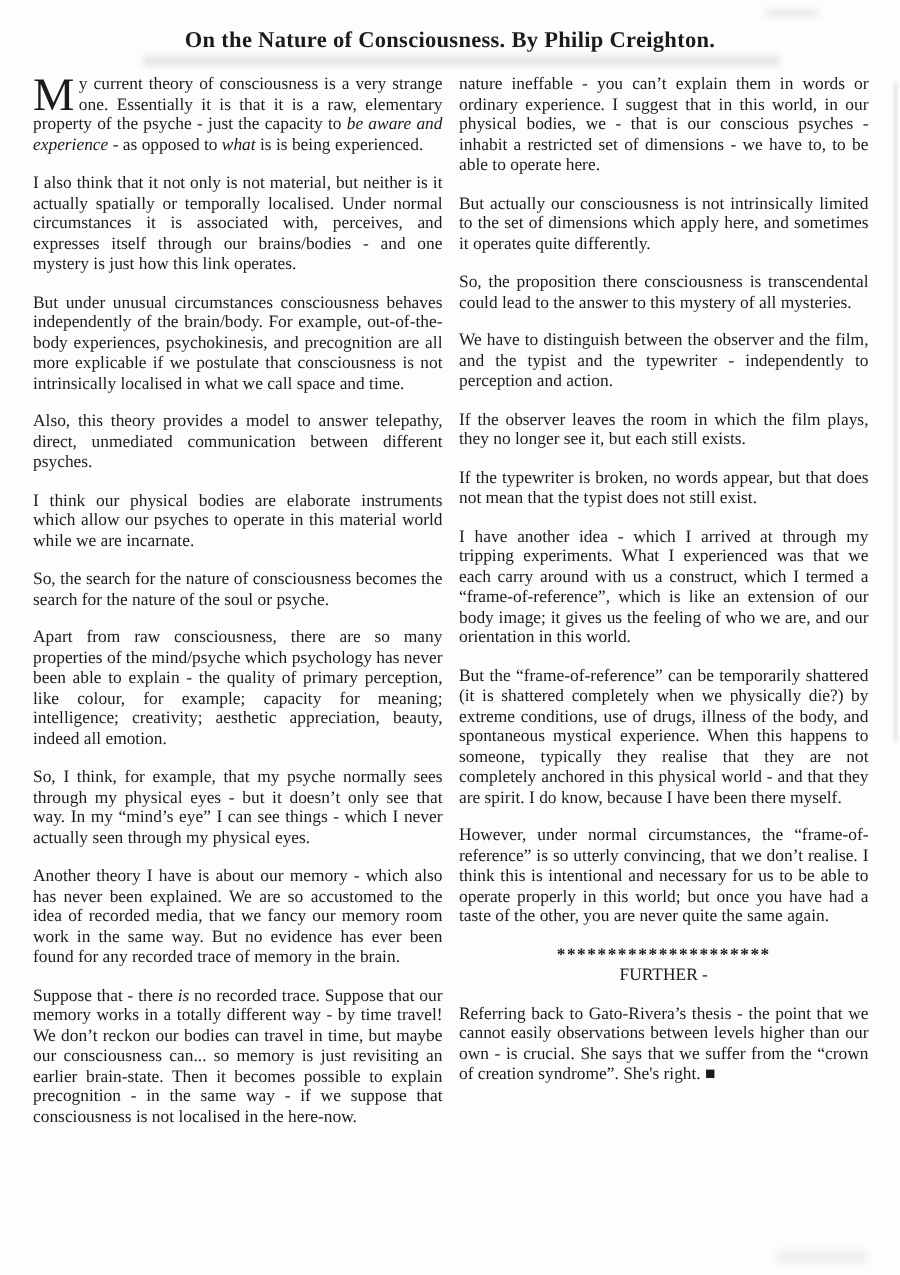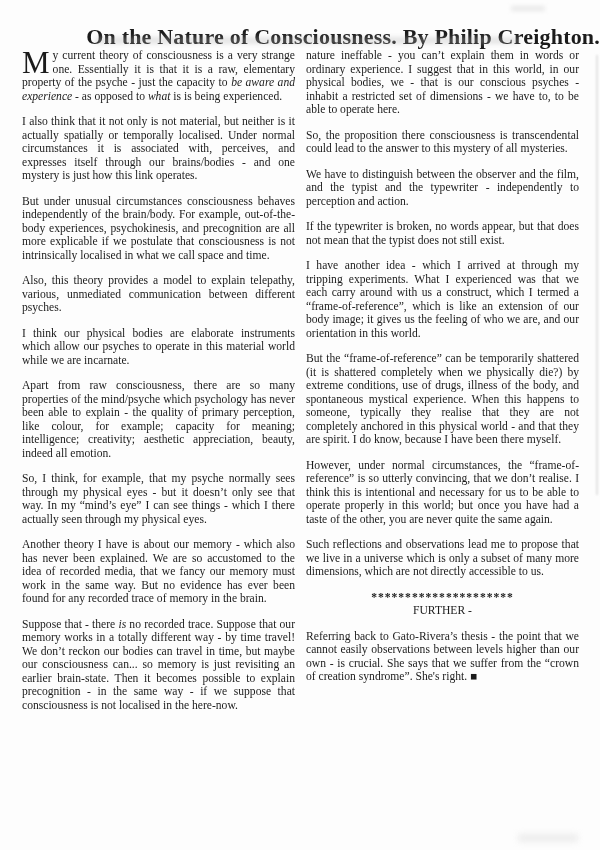--- a/index.html
+++ b/index.html
@@ -4,21 +4,21 @@
 <style>
   html,body { margin:0; padding:0; }
   body { background:#ffffff; }
   .page {
     position:relative; width:600px; height:850px; margin:0 auto;
     background:#fdfdfd; overflow:hidden;
     font-family:"Liberation Serif", serif; color:#1b1b1b;
   }
   .title {
     position:absolute; top:9px; left:0; right:0;
-    text-align:right; font-size:22px; font-weight:bold; letter-spacing:0.2px;
+    text-align:center; font-size:15px; font-weight:bold; letter-spacing:0.2px;
   }
   
   .ghost-band { position:absolute; top:37px; left:95px; width:425px; height:7px;
     background:#b5b5b5; opacity:0.32; filter:blur(2px); border-radius:3px; }
   .edge-line { position:absolute; top:55px; right:2px; width:2px; height:440px;
     background:#c9c9c9; opacity:0.5; filter:blur(1px); }
   .corner-smudge { position:absolute; top:6px; right:55px; width:34px; height:5px;
     background:#d5d5d5; opacity:0.5; filter:blur(2px); }
   .bottom-smudge { position:absolute; bottom:8px; right:22px; width:60px; height:8px;
     background:#e2e2e2; opacity:0.6; filter:blur(3px); }
@@ -48,33 +48,35 @@
 
   <div class="ghost-band"></div>
   <div class="edge-line"></div>
   <div class="corner-smudge"></div>
   <div class="bottom-smudge"></div>
 
   <div class="col" id="col-left">
       <p class="para"><span class="dropcap">M</span>y current theory of consciousness is a very strange one.  Essentially it is that it is a raw, elementary property of the psyche - just the capacity to <i>be aware and experience</i> - as opposed to <i>what</i> is is being experienced.</p>
       <p class="para">I also think that it not only is not material, but neither is it actually spatially or temporally localised.  Under normal circumstances it is associated with, perceives, and expresses itself through our brains/bodies - and one mystery is just how this link operates.</p>
       <p class="para">But under unusual circumstances consciousness behaves independently of the brain/body.  For example, out-of-the-body experiences, psychokinesis, and precognition are all more explicable if we postulate that consciousness is not intrinsically localised in what we call space and time.</p>
-      <p class="para">Also, this theory provides a model to explain telepathy, various, unmediated communication between different psyches.</p>
+      <p class="para">Also, this theory provides a model to answer telepathy, direct, unmediated communication between different psyches.</p>
       <p class="para">I think our physical bodies are elaborate instruments which allow our psyches to operate in this material world while we are incarnate.</p>
+      <p class="para">So, the search for the nature of consciousness becomes the search for the nature of the soul or psyche.</p>
       <p class="para">Apart from raw consciousness, there are so many properties of the mind/psyche which psychology has never been able to explain - the quality of primary perception, like colour, for example; capacity for meaning; intelligence; creativity; aesthetic appreciation, beauty, indeed all emotion.</p>
-      <p class="para">So, I think, for example, that my psyche normally sees through my physical eyes - but it doesn’t only see that way.  In my “mind’s eye” I can see things - which I there actually seen through my physical eyes.</p>
-      <p class="para">Another theory I have is about our memory - which also has never been explained.  We are so accustomed to the idea of recorded media, that we fancy our memory must work in the same way.  But no evidence has ever been found for any recorded trace of memory in the brain.</p>
+      <p class="para">So, I think, for example, that my psyche normally sees through my physical eyes - but it doesn’t only see that way.  In my “mind’s eye” I can see things - which I never actually seen through my physical eyes.</p>
+      <p class="para">Another theory I have is about our memory - which also has never been explained.  We are so accustomed to the idea of recorded media, that we fancy our memory room work in the same way.  But no evidence has ever been found for any recorded trace of memory in the brain.</p>
       <p class="para">Suppose that - there <i>is</i> no recorded trace.  Suppose that our memory works in a totally different way - by time travel!  We don’t reckon our bodies can travel in time, but maybe our consciousness can... so memory is just revisiting an earlier brain-state. Then it becomes possible to explain precognition - in the same way - if we suppose that consciousness is not localised in the here-now.</p>
     </div>
   <div class="col" id="col-right">
       <p class="para">nature ineffable - you can’t explain them in words or ordinary experience.  I suggest that in this world, in our physical bodies, we - that is our conscious psyches - inhabit a restricted set of dimensions - we have to, to be able to operate here.</p>
+      <p class="para">But actually our consciousness is not intrinsically limited to the set of dimensions which apply here, and sometimes it operates quite differently.</p>
       <p class="para">So, the proposition there consciousness is transcendental could lead to the answer to this mystery of all mysteries.</p>
       <p class="para">We have to distinguish between the observer and the film, and the typist and the typewriter - independently to perception and action.</p>
+      <p class="para">If the observer leaves the room in which the film plays, they no longer see it, but each still exists.</p>
       <p class="para">If the typewriter is broken, no words appear, but that does not mean that the typist does not still exist.</p>
       <p class="para">I have another idea - which I arrived at through my tripping experiments.  What I experienced was that we each carry around with us a construct, which I termed a “frame-of-reference”, which is like an extension of our body image; it gives us the feeling of who we are, and our orientation in this world.</p>
       <p class="para">But the “frame-of-reference” can be temporarily shattered (it is shattered completely when we physically die?) by extreme conditions, use of drugs, illness of the body, and spontaneous mystical experience.  When this happens to someone, typically they realise that they are not completely anchored in this physical world - and that they are spirit. I do know, because I have been there myself.</p>
       <p class="para">However, under normal circumstances, the “frame-of-reference” is so utterly convincing, that we don’t realise. I think this is intentional and necessary for us to be able to operate properly in this world;  but once you have had a taste of the other, you are never quite the same again.</p>
-      <p class="para">Such reflections and observations lead me to propose that we live in a universe which is only a subset of many more dimensions, which are not directly accessible to us.</p>
       <p class="para stars">*********************</p>
       <p class="para center-line tight">FURTHER -</p>
       <p class="para">Referring back to Gato-Rivera’s thesis - the point that we cannot easily observations between levels higher than our own - is crucial.  She says that we suffer from the “crown of creation syndrome”.  She's right. ■</p>
     </div>
 </div>
 
 </body></html>

